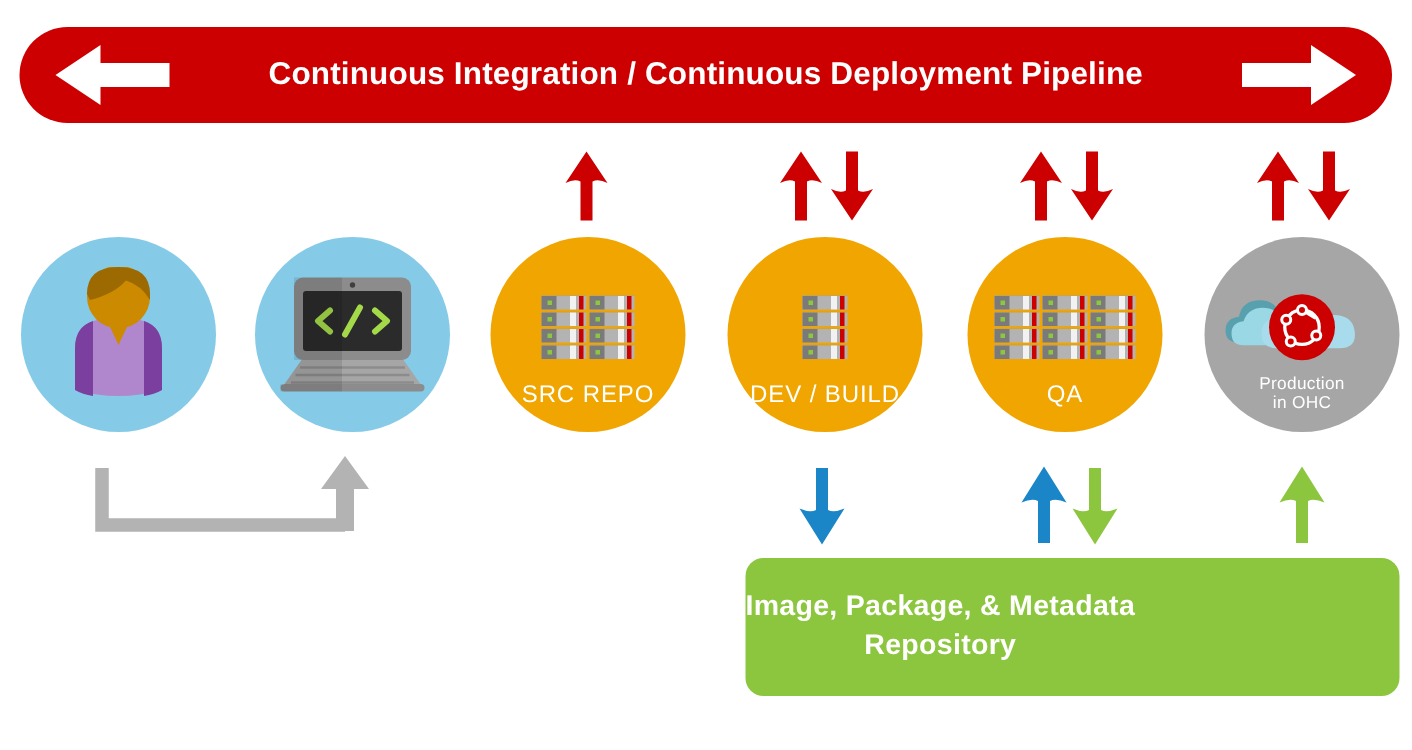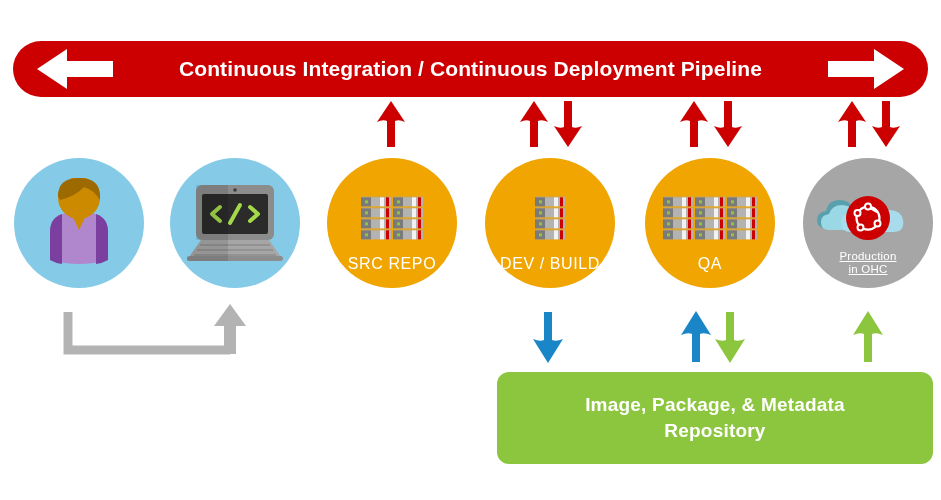--- a/index.html
+++ b/index.html
@@ -18,27 +18,26 @@
     background: #ffffff;
     overflow: hidden;
   }
 
   
   .banner {
     position: absolute;
     left: 13px;
     top: 18px;
     width: 915px;
-    height: 56px;
+    height: 64px;
     background: #cc0000;
     border-radius: 34px;
     display: flex;
     align-items: center;
     justify-content: center;
-    margin-top: 23px;
   }
   .banner-title {
     color: #ffffff;
     font-size: 21px;
     font-weight: bold;
     letter-spacing: 0.1px;
     white-space: nowrap;
   }
   .banner-arrow {
     position: absolute;
@@ -67,21 +66,21 @@
     bottom: 18px;
     left: 0;
     right: 0;
     text-align: center;
     color: #ffffff;
     font-size: 16px;
     font-weight: normal;
     letter-spacing: 0.6px;
     line-height: 13px;
   }
-  .node-label.two-line { bottom: 12px; font-size: 11.5px; letter-spacing: 0.2px; text-decoration: underline; }
+  .node-label.two-line { bottom: 12px; font-size: 11.5px; letter-spacing: 0.2px; }
 
   .node-icon {
     position: absolute;
     top: 50%;
     left: 50%;
     transform: translate(-50%, -50%);
   }
   .node-icon.shift-up { transform: translate(-50%, -62%); }
 
   
@@ -121,21 +120,20 @@
   .repo-box {
     position: absolute;
     left: 497px;
     top: 372px;
     width: 436px;
     height: 92px;
     background: #8cc63e;
     border-radius: 12px;
     display: flex;
     align-items: center;
-    justify-content: center;
     text-align: center;
   }
   .repo-text {
     color: #ffffff;
     font-size: 19px;
     font-weight: bold;
     line-height: 26px;
     letter-spacing: 0.2px;
     white-space: pre-line;
   }

